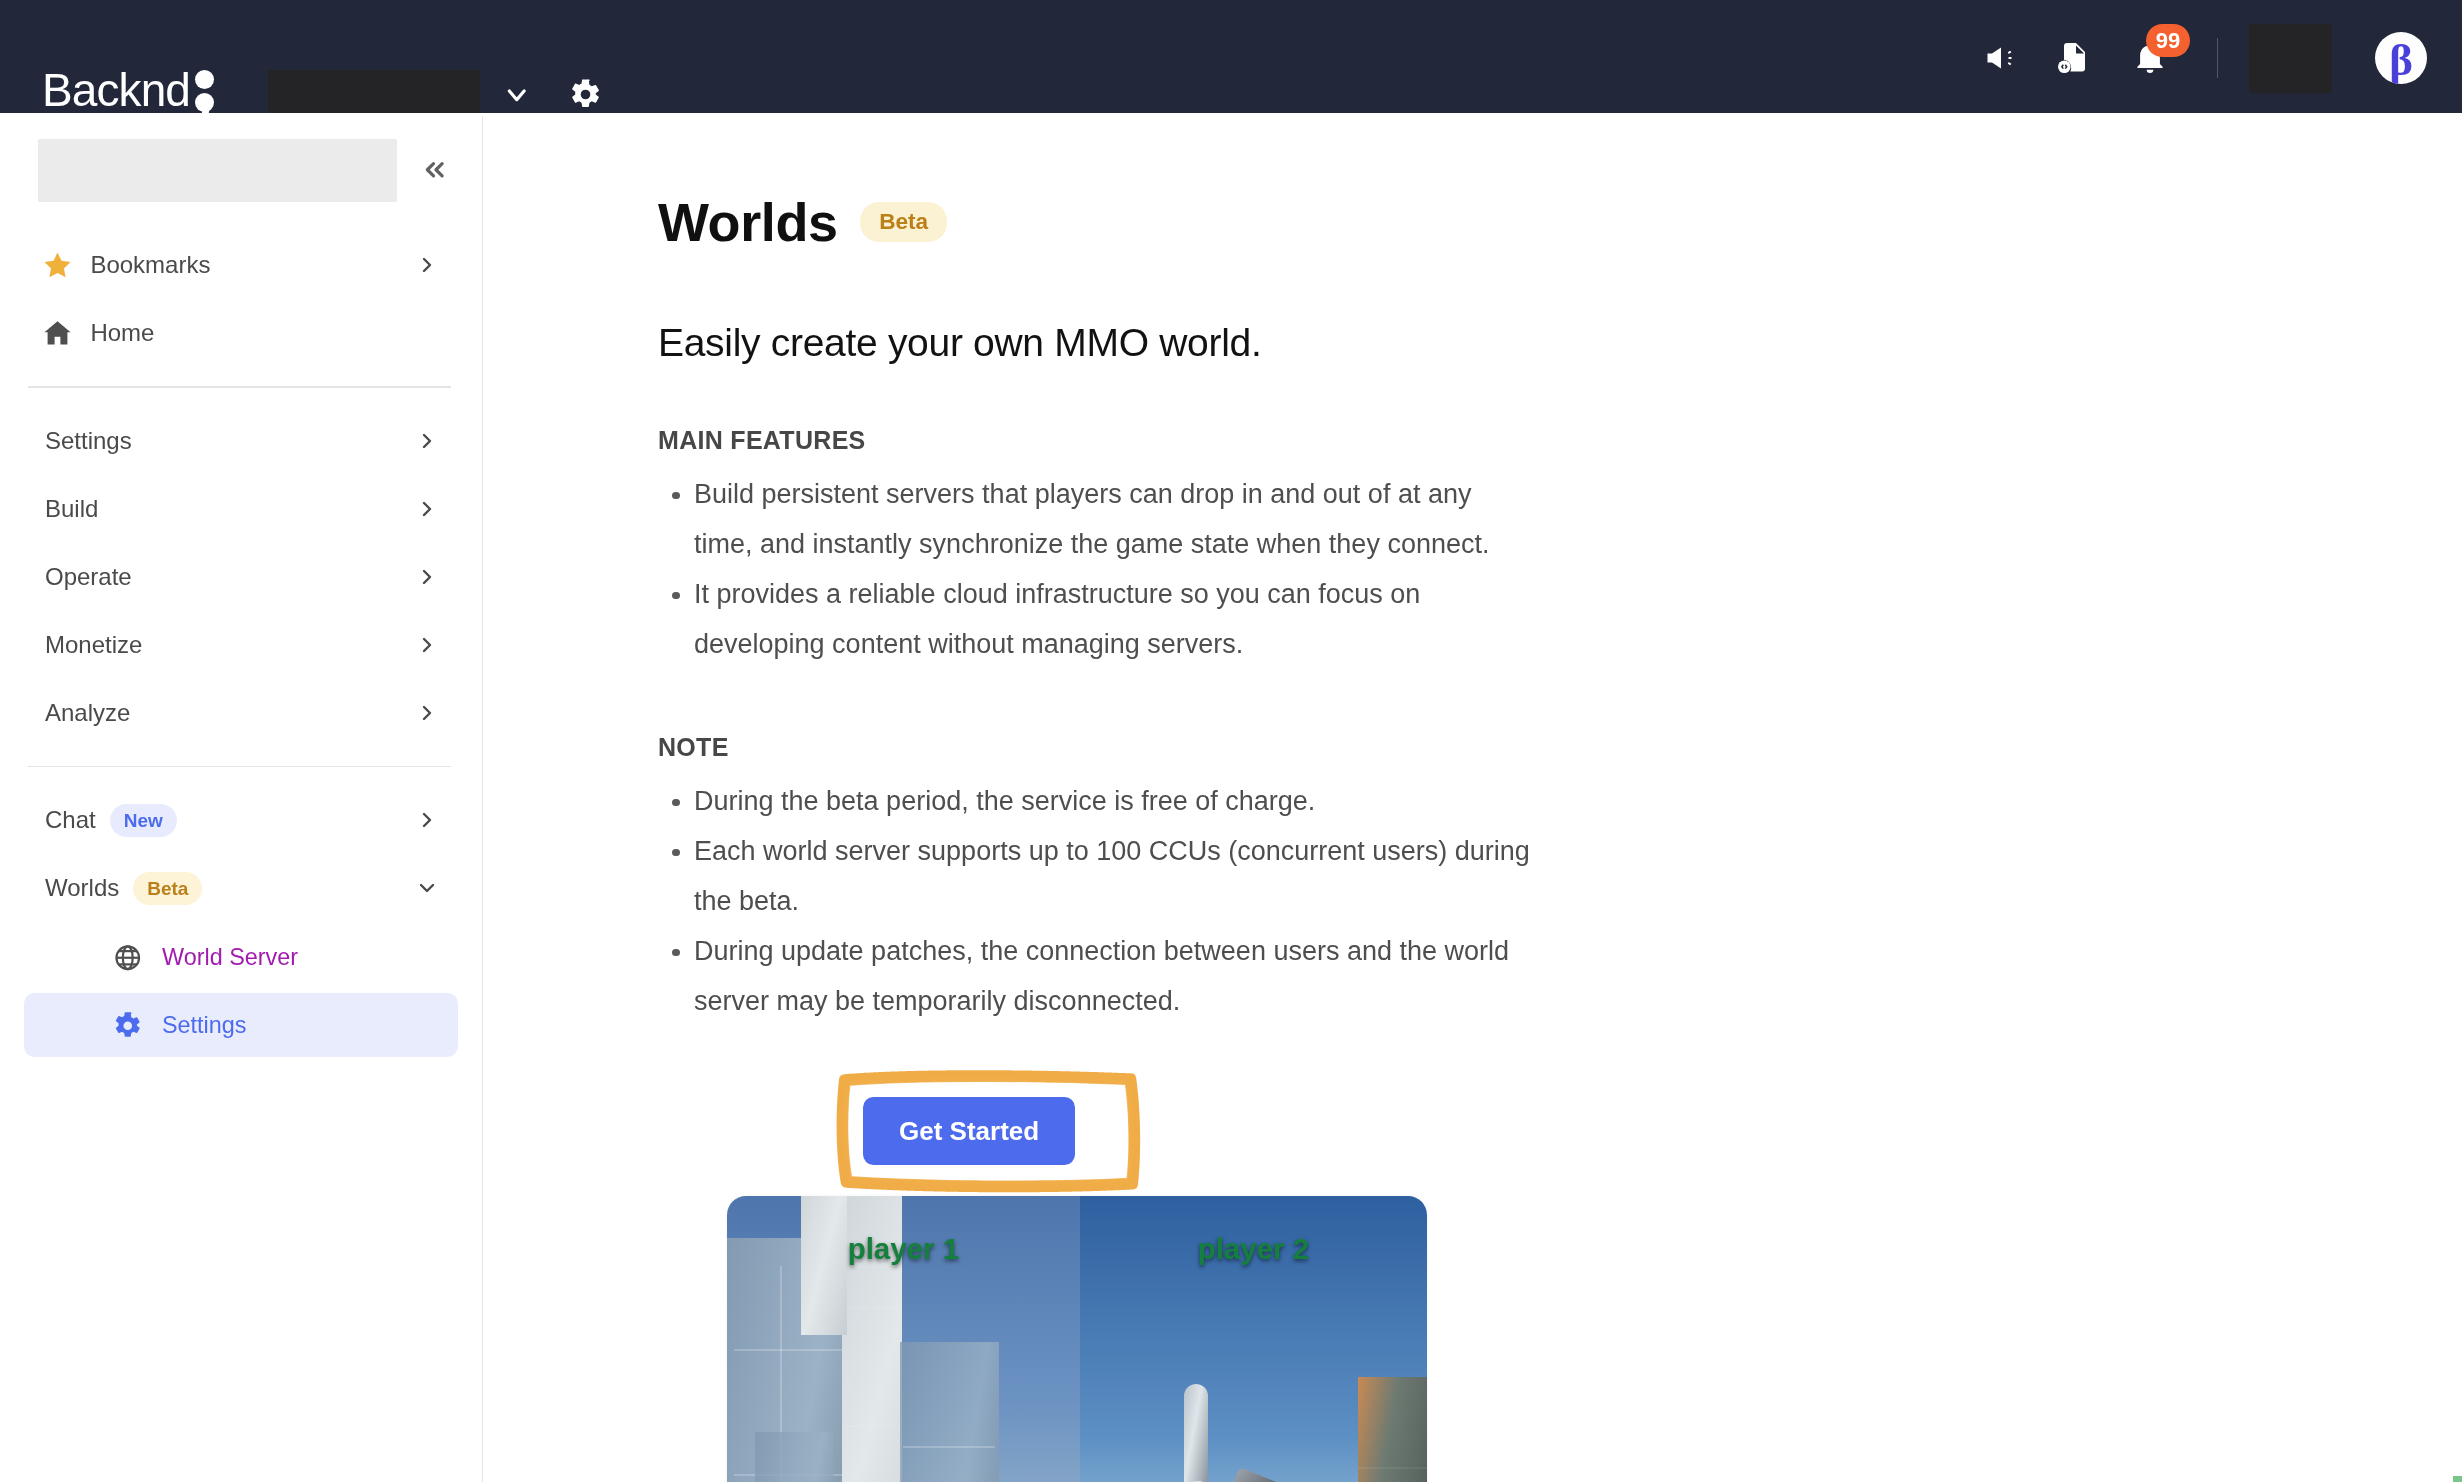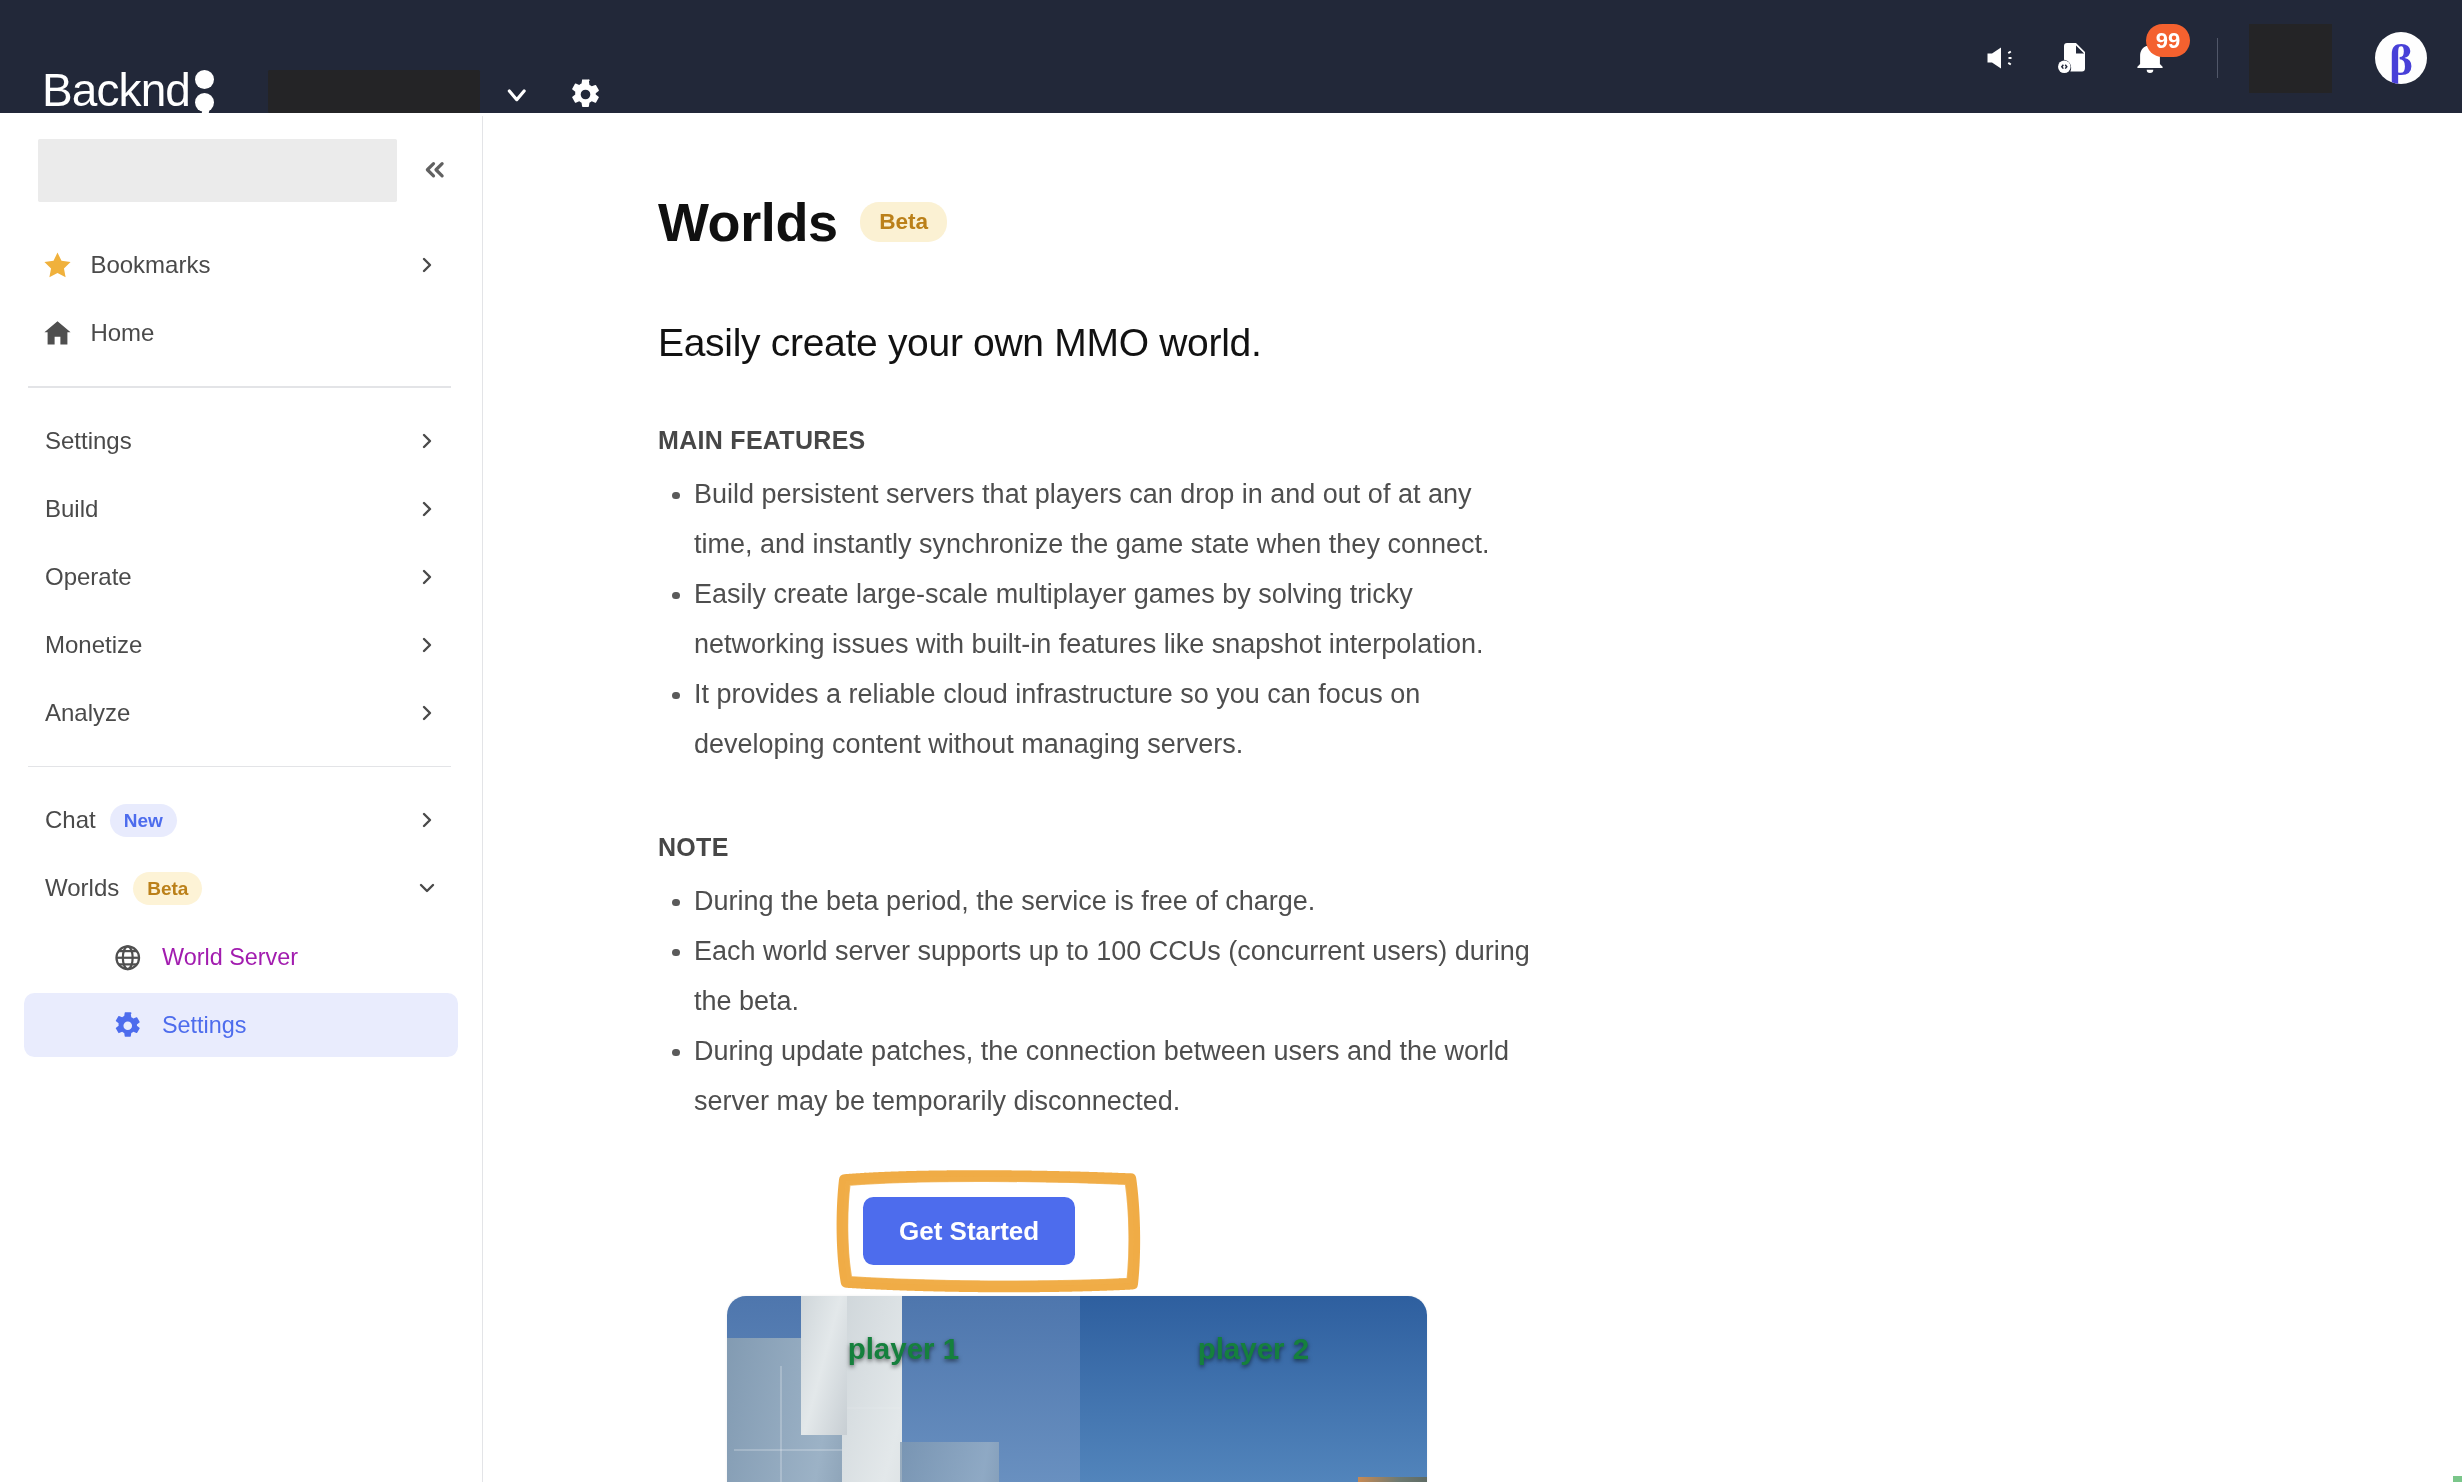--- a/index.html
+++ b/index.html
@@ -414,21 +414,20 @@
 
     <div class="subtitle">Easily create your own MMO world.</div>
 
     <div class="body-cols">
 
       <div class="text-col">
 
         <div class="sec-head">MAIN FEATURES</div>
         <ul class="bullets">
           <li>Build persistent servers that players can drop in and out of at any time, and instantly synchronize the game state when they connect.</li>
-          <li>Easily create large-scale multiplayer games by solving tricky networking issues with built-in features like snapshot interpolation.</li>
           <li>It provides a reliable cloud infrastructure so you can focus on developing content without managing servers.</li>
         </ul>
 
         <div class="note-block">
           <div class="sec-head">NOTE</div>
           <ul class="bullets">
             <li>During the beta period, the service is free of charge.</li>
             <li>Each world server supports up to 100 CCUs (concurrent users) during the beta.</li>
             <li>During update patches, the connection between users and the world server may be temporarily disconnected.</li>
           </ul>

